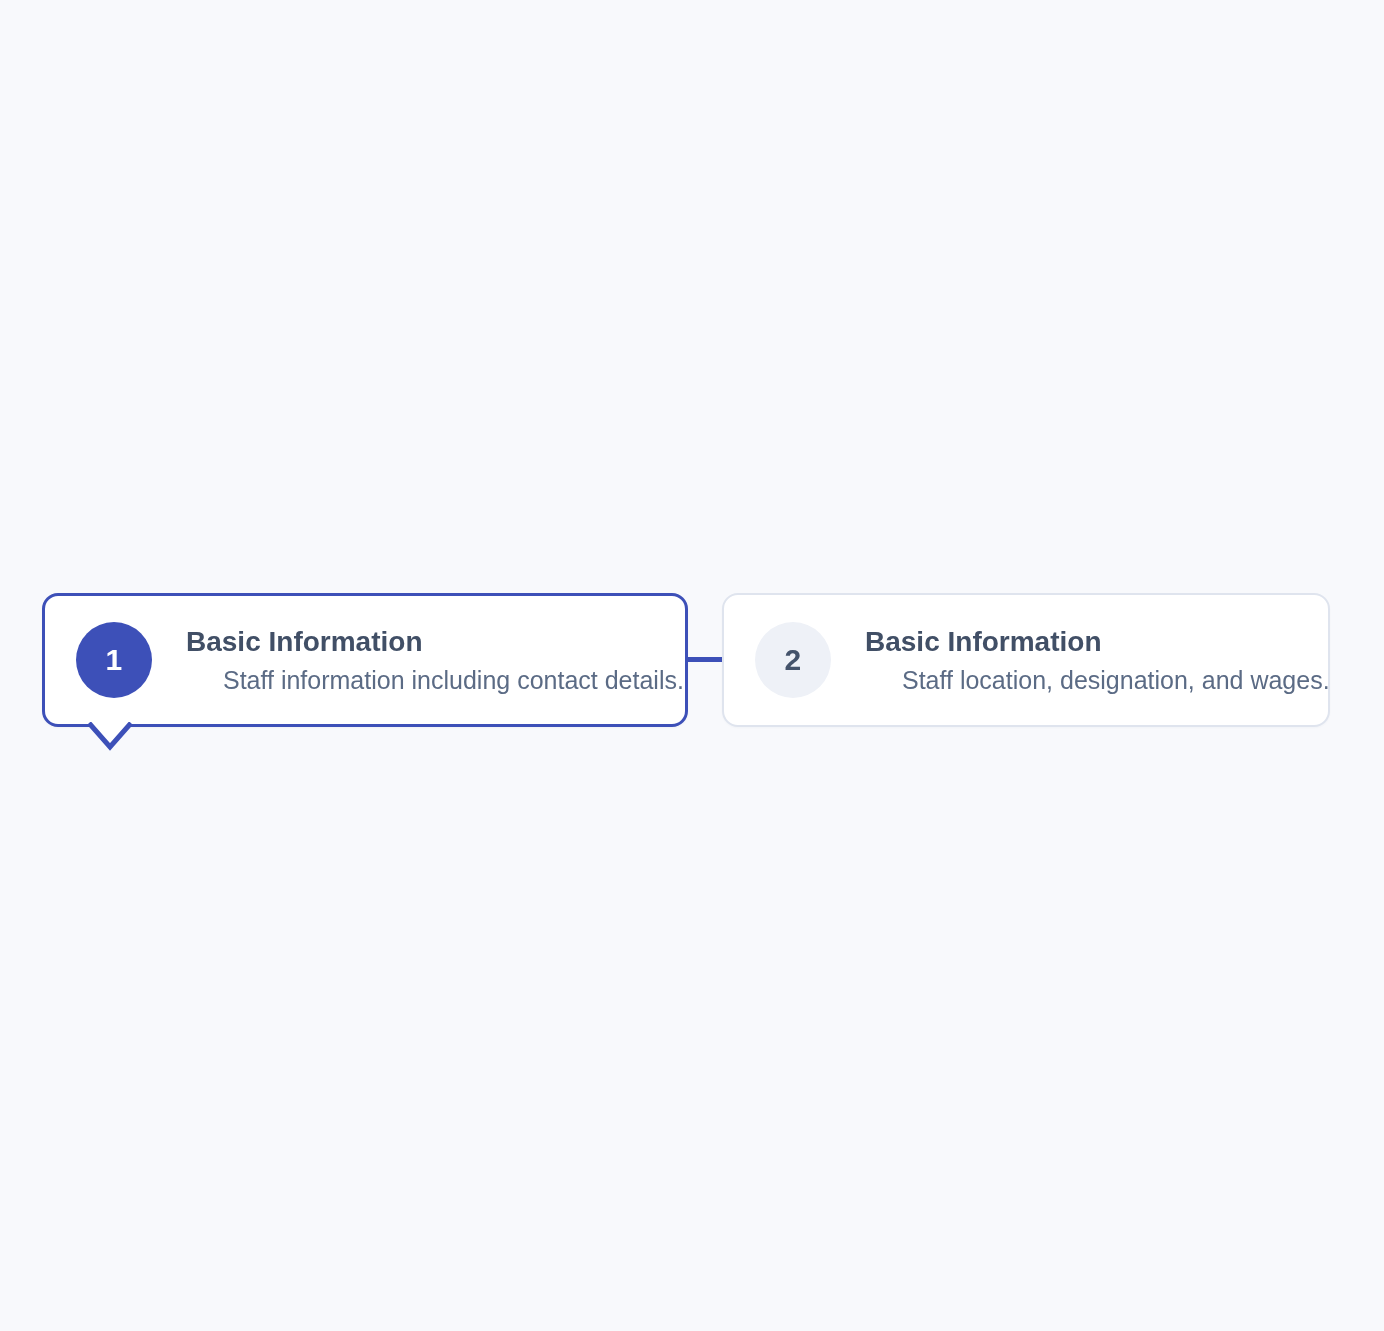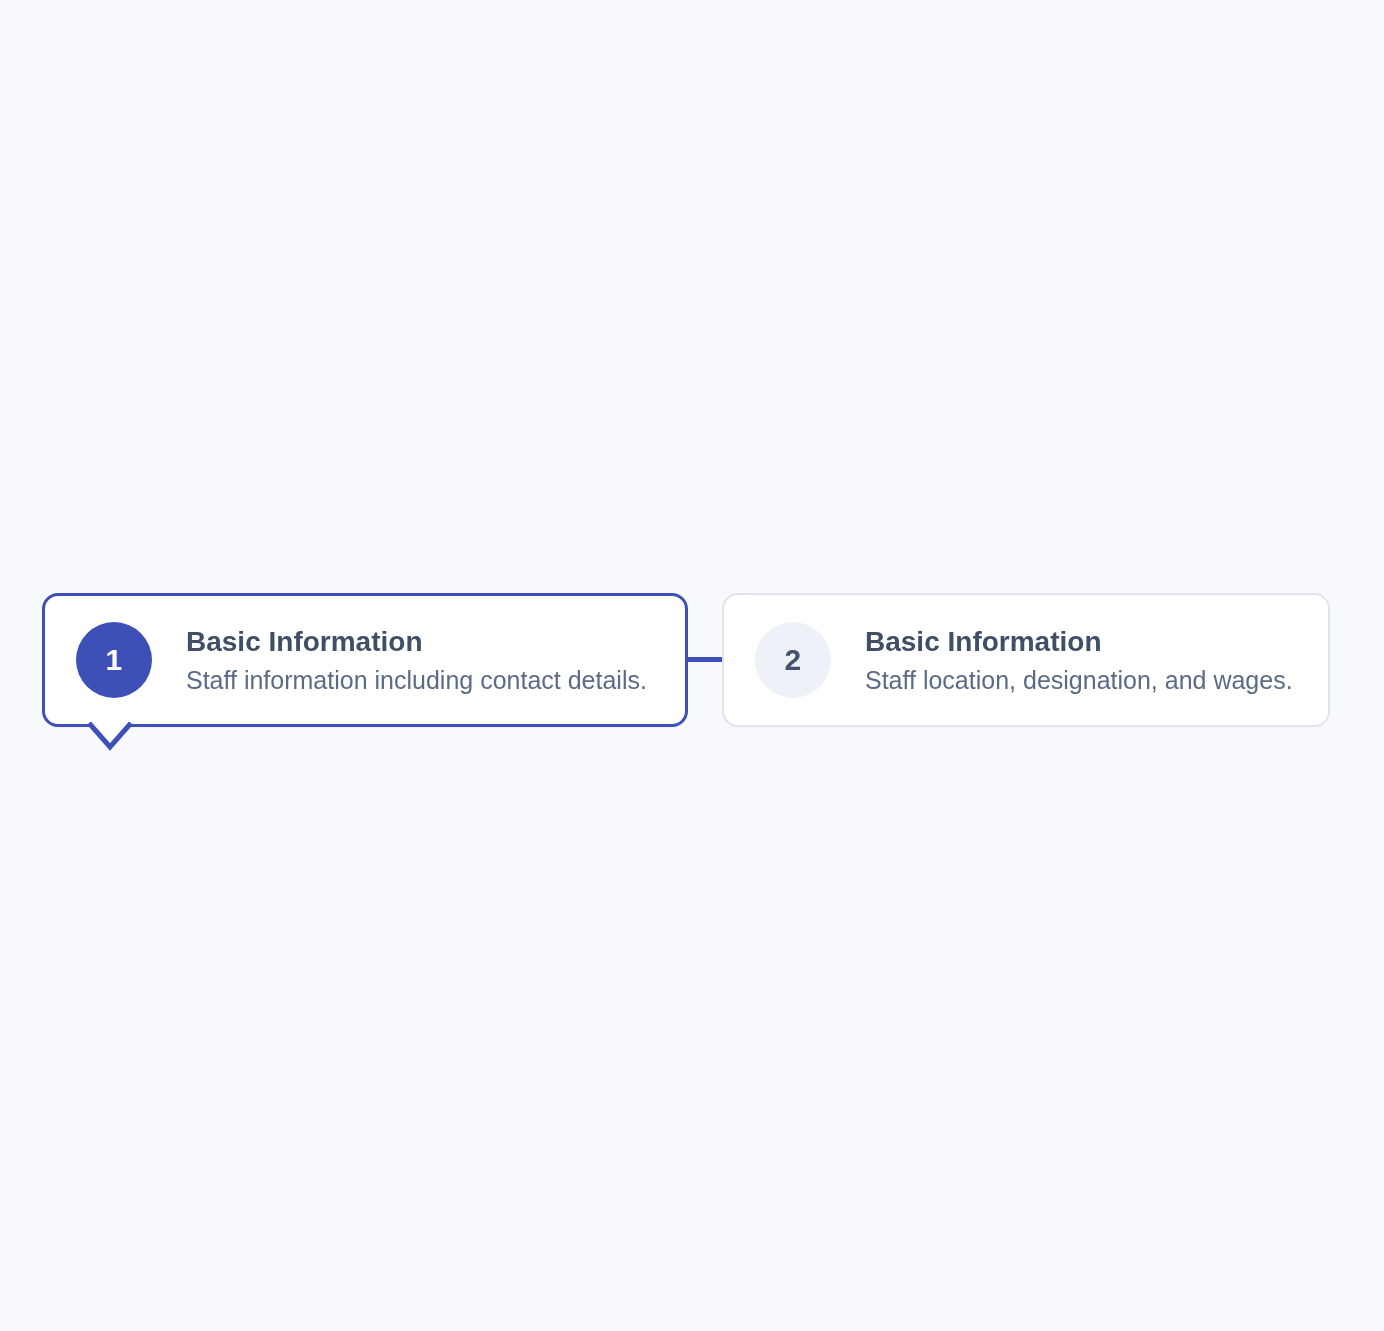--- a/index.html
+++ b/index.html
@@ -113,20 +113,21 @@
     line-height: 1.18;
     white-space: nowrap;
   }
   .step-desc {
     margin-top: 7px;
     font-size: 25px;
     font-weight: 400;
     color: #5b6b85;
     line-height: 1.2;
     white-space: nowrap;
+    margin-left: 37px;
   }
 </style>
 </head>
 <body>
 
 <div id="stepper">
 
   <div class="connector"></div>
 
   <div class="step-card active">

